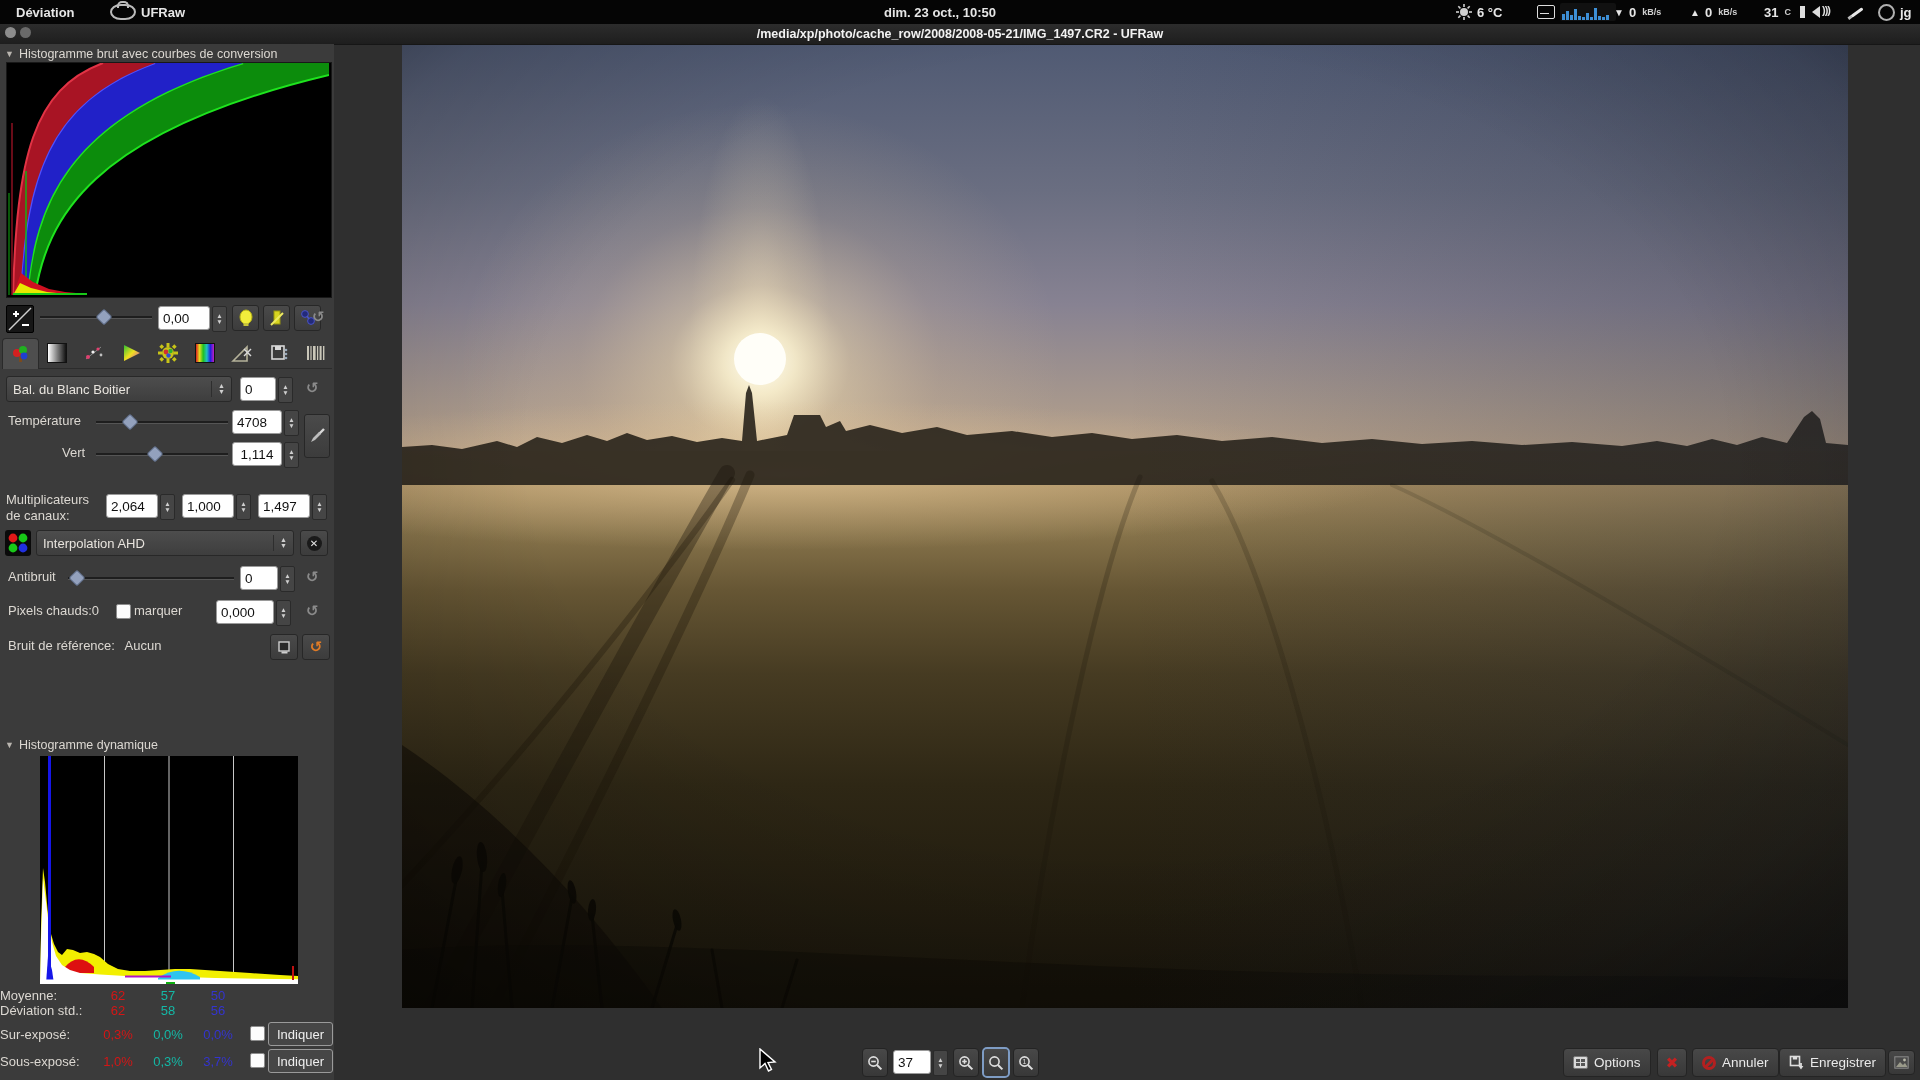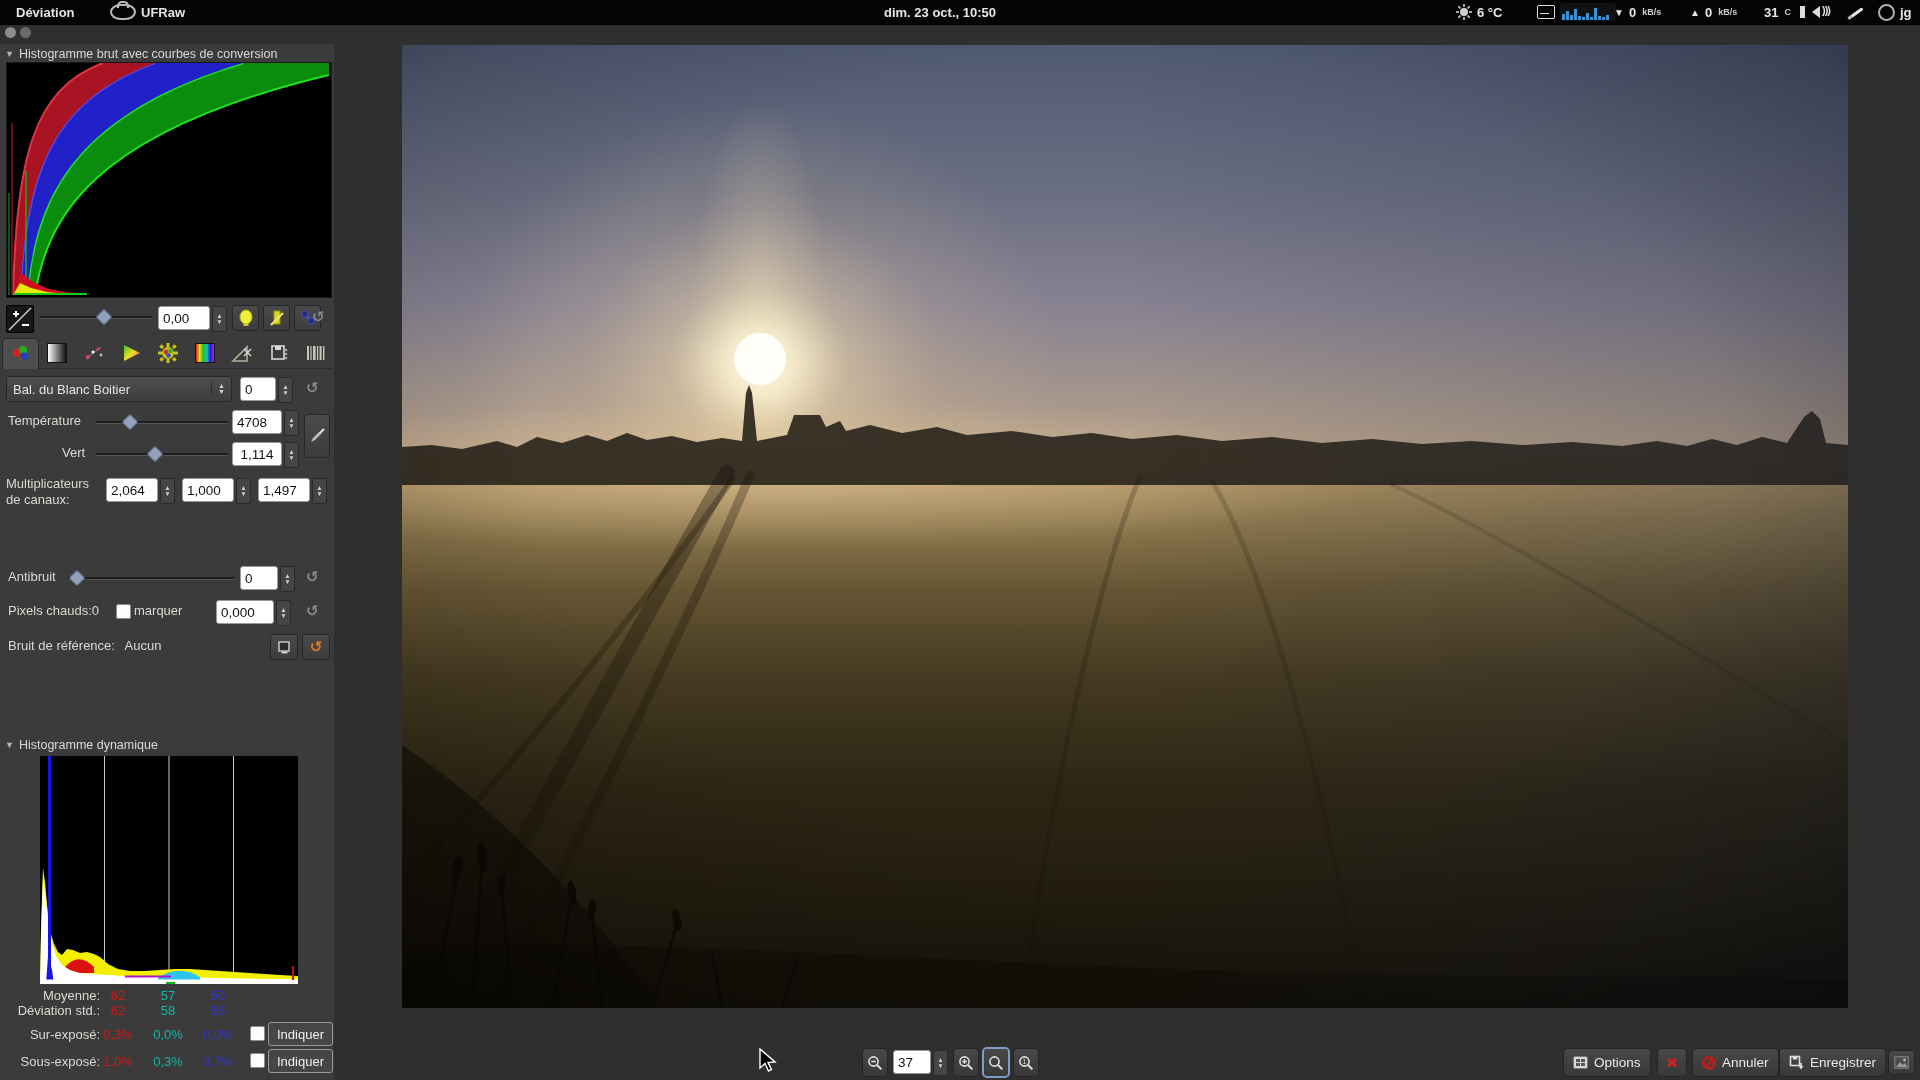--- a/index.html
+++ b/index.html
@@ -44,21 +44,21 @@
   .reset.active{color:#e07b26;}
   .slider{position:absolute;height:24px;}
   .slider .track{position:absolute;left:0;right:0;top:11px;height:2px;background:#1e1e1e;border-bottom:1px solid #555;}
   .slider .thumb{position:absolute;top:6px;width:10px;height:10px;background:#93a1bd;border:1px solid #5d6b85;transform:rotate(45deg);border-radius:2px;}
   .tab{position:absolute;top:0;width:35px;height:30px;border-radius:4px 4px 0 0;display:flex;align-items:center;justify-content:center;}
   .tab.active{background:#4e4e4e;border:1px solid #2a2a2a;border-bottom:none;}
   .combo{background:linear-gradient(#4d4d4d,#3e3e3e);border:1px solid #282828;border-radius:3px;
     display:flex;align-items:center;height:26px;box-sizing:border-box;padding:0 6px;color:#e8e4de;}
   .combo .arr{margin-left:auto;color:#cfcfcf;font-size:7px;line-height:6px;display:flex;flex-direction:column;align-items:center;padding-left:6px;border-left:1px solid #2e2e2e;height:16px;justify-content:center;}
   .cb{width:13px;height:13px;background:#fdfdfd;border:1px solid #8d8d8d;border-radius:2px;}
-  .statlabel{position:absolute;text-align:right;width:100px;}
+  .statlabel{position:absolute;text-align:left;width:100px;}
   .vr{color:#d41616;} .vg{color:#14b8a6;} .vb{color:#3434cf;}
   .statval{position:absolute;width:44px;text-align:center;font-size:13px;}
   .indiquer{position:absolute;height:22px;padding:0 8px;background:#464646;border:1px solid #9a9a9a;border-radius:3px;
     color:#efefef;font-size:13px;display:flex;align-items:center;}
   
   #statusstrip{left:340px;top:1014px;width:1570px;height:26px;background:#191919;border-radius:8px;
     text-align:center;line-height:26px;font-weight:bold;font-size:13px;color:#f0f0f0;}
   .toolbtn{position:absolute;top:1048px;height:29px;background:linear-gradient(#484848,#383838);
     border:1px solid #242424;border-radius:4px;display:flex;align-items:center;justify-content:center;
     gap:6px;color:#e9e9e9;font-size:13.5px;box-sizing:border-box;padding:0 9px;}
@@ -141,20 +141,23 @@
     </div>
     <div class="tb-item" style="left:1848px">
       <span class="pen"></span>
     </div>
     <div class="tb-item" style="left:1878px">
       <span class="ring"></span>
       <span>jg</span>
     </div>
   </div>
 
+  <div id="titlebar" class="abs">
+    <span>/media/xp/photo/cache_row/2008/2008-05-21/IMG_1497.CR2 - UFRaw</span>
+  </div>
   <div class="windot abs" style="left:5px;top:27px;background:#8c8c8c"></div>
   <div class="windot abs" style="left:20px;top:27px;background:#6a6a6a"></div>
 
   <div id="panel" class="abs">
 
     <div class="expander abs" style="left:5px;top:3px">
       <span class="tri">▼</span>
       <span>Histogramme brut avec courbes de conversion</span>
     </div>
 
@@ -342,21 +345,21 @@
         <div class="track"></div>
           <div class="thumb" style="left:40%"></div>
       </div>
       <input class="entry abs" style="left: 232px; top: 2px; width: 50px; text-align: center;" readonly="" value="1,114">
       <div class="spin abs" style="left:284px;top:2px">
           <span>▲</span>
           <span>▼</span>
         </div>
     </div>
 
-    <div class="abs" style="left:0;top:428px;width:334px;height:50px">
+    <div class="abs" style="left:0;top:444px;width:334px;height:50px">
       <div class="abs" style="left:6px;top:4px;line-height:16px">
         <div>Multiplicateurs</div>
         <div>de canaux:</div>
       </div>
       <input class="entry abs" style="left: 106px; top: 6px; width: 52px;" readonly="" value="2,064">
       <div class="spin abs" style="left:160px;top:6px">
           <span>▲</span>
           <span>▼</span>
         </div>
       <input class="entry abs" style="left: 182px; top: 6px; width: 52px;" readonly="" value="1,000">
@@ -364,20 +367,40 @@
           <span>▲</span>
           <span>▼</span>
         </div>
       <input class="entry abs" style="left: 258px; top: 6px; width: 52px;" readonly="" value="1,497">
       <div class="spin abs" style="left:312px;top:6px">
           <span>▲</span>
           <span>▼</span>
         </div>
     </div>
 
+    <div class="abs" style="left:0;top:484px;width:334px;height:32px">
+      <div class="abs" style="left:5px;top:2px;width:26px;height:26px;background:#0a0a0a;border-radius:3px">
+        <svg width="26" height="26" viewBox="0 0 26 26">
+          <circle cx="8" cy="8" r="4.4" fill="#e01818"></circle>
+            <circle cx="18" cy="8" r="4.4" fill="#18c818"></circle>
+          <circle cx="8" cy="18" r="4.4" fill="#18c818"></circle>
+            <circle cx="18" cy="18" r="4.4" fill="#2030e0"></circle>
+        </svg>
+      </div>
+      <div class="combo abs" style="left:36px;top:2px;width:258px">
+        <span>Interpolation AHD</span>
+        <span class="arr">
+            <span>▲</span>
+            <span>▼</span>
+          </span>
+      </div>
+      <div class="sbtn abs" style="left:300px;top:2px;width:28px;height:26px">
+        <span style="width:15px;height:15px;background:#1a1a1a;border-radius:50%;color:#e8e8e8;font-size:10px;line-height:15px;text-align:center;display:block">✕</span>
+      </div>
+    </div>
 
     <div class="abs" style="left:0;top:520px;width:334px;height:28px">
       <span class="abs" style="left:8px;top:5px">Antibruit</span>
       <div class="slider" style="left:68px;top:2px;width:166px">
         <div class="track"></div>
           <div class="thumb" style="left:2%"></div>
       </div>
       <input class="entry abs" style="left: 240px; top: 2px; width: 38px;" readonly="" value="0">
       <div class="spin abs" style="left:280px;top:2px">
           <span>▲</span>

